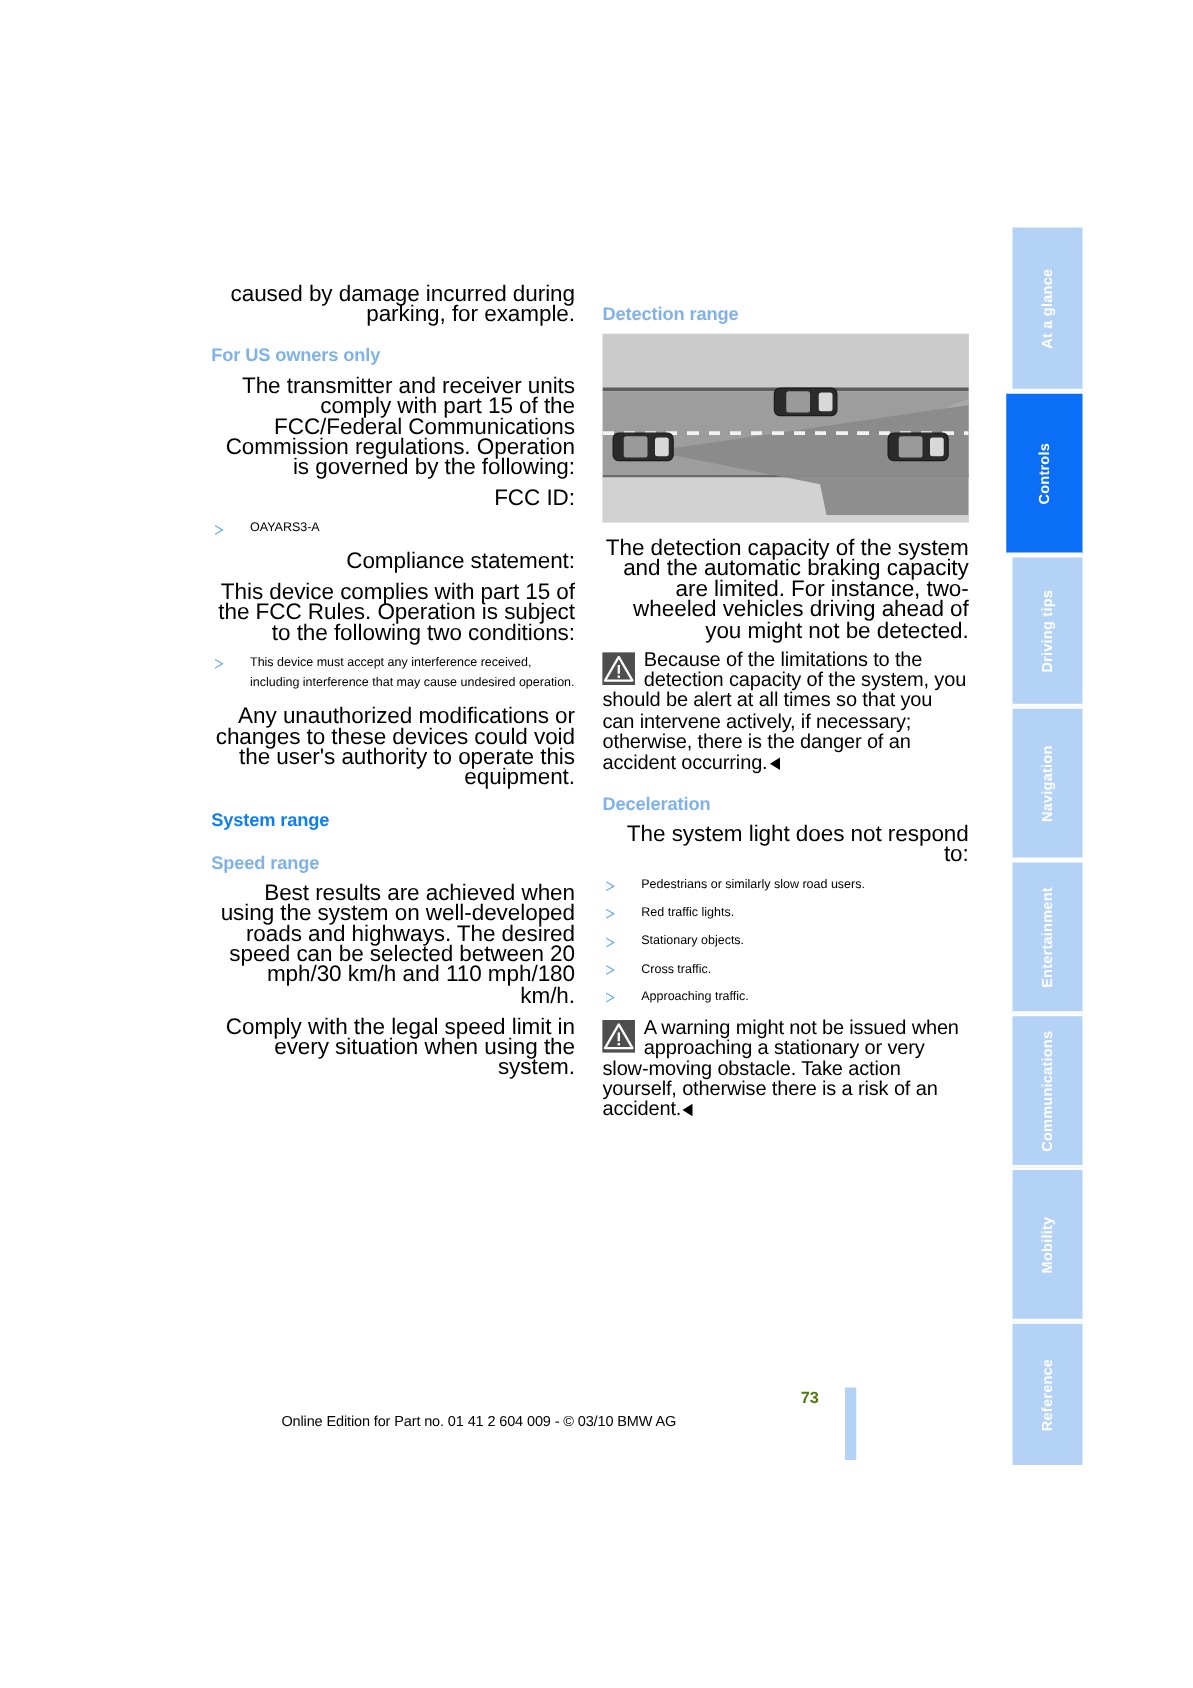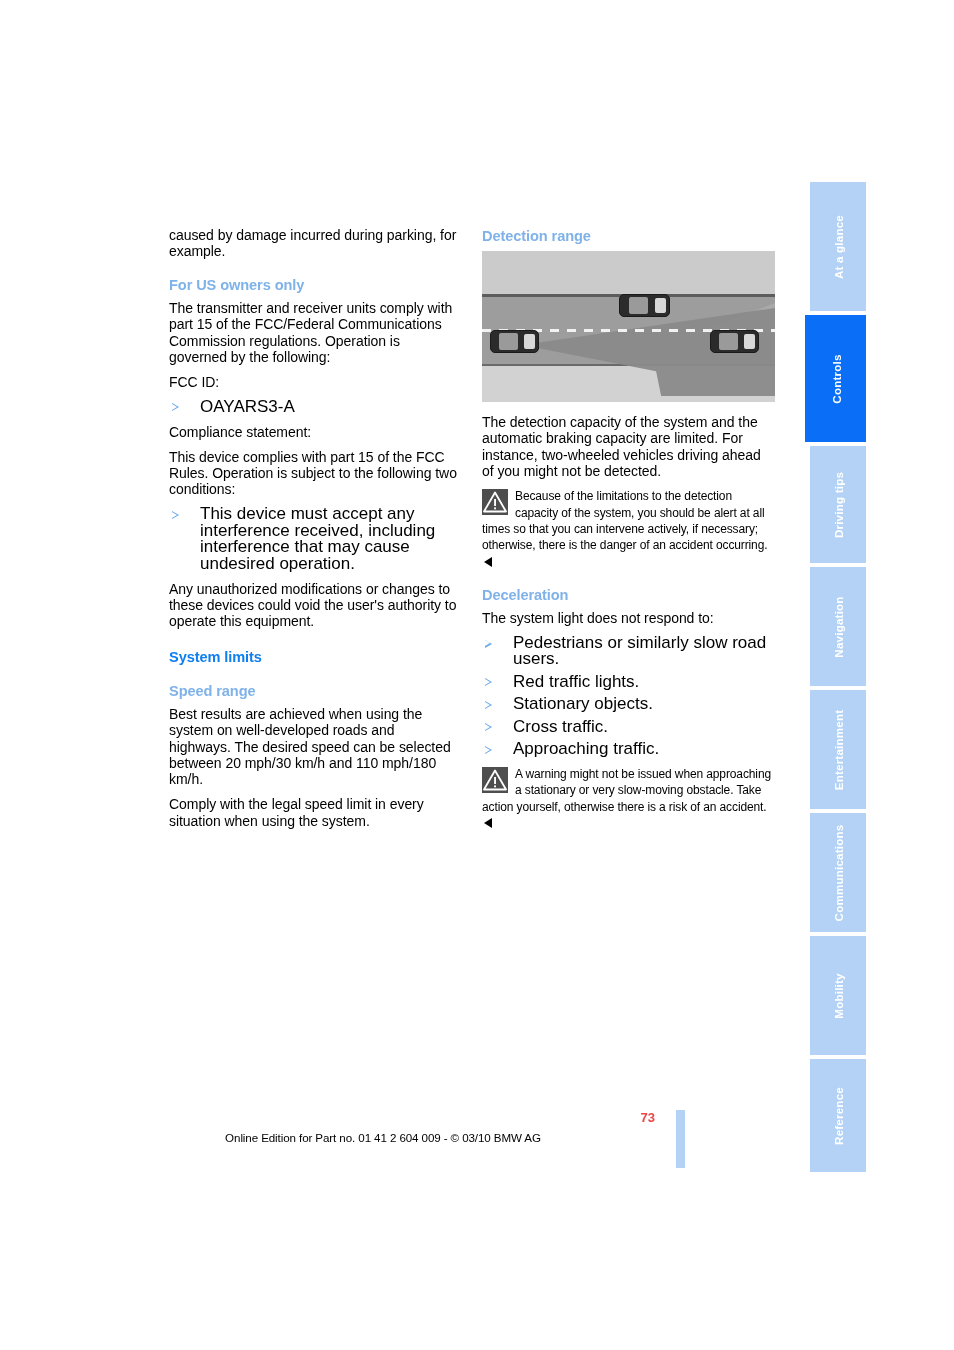--- a/index.html
+++ b/index.html
@@ -29,54 +29,55 @@
     top: 227px;
     width: 291px;
     font-size: 13.2px;
     line-height: 16.4px;
   }
   .col-left  { left: 169px; }
   .col-right { left: 482px; width: 293px; }
 
   p.body {
     margin: 0 0 8.5px 0;
-    font-size: 14px;
+    font-size: 18px;
     line-height: 16.4px;
     letter-spacing: -0.05px;
+    text-align: right;
   }
 
   h2.heading-strong {
     margin: 18px 0 7px 0;
     font-size: 14.6px;
     line-height: 18px;
     font-weight: bold;
     color: #0f7ef0;
     letter-spacing: -0.1px;
   }
   h3.heading-light {
     margin: 16px 0 6px 0;
     font-size: 14.6px;
     line-height: 18px;
     font-weight: bold;
     color: #7fb2e8;
     letter-spacing: -0.1px;
   }
-  h3.heading-light.first { margin-top: 0; }
+  h3.heading-light.first { margin-top: 16px; }
 
   
   ul.bullets {
     margin: 0 0 8.5px 0;
     padding: 0;
     list-style: none;
   }
   ul.bullets li {
     position: relative;
     padding-left: 31px;
     margin-bottom: 6px;
-    font-size: 17px;
+    font-size: 10px;
     line-height: 16.4px;
   }
   ul.bullets li:last-child { margin-bottom: 0; }
   .bullet-tri {
     position: absolute;
     left: 3px;
     top: 4.5px;
     width: 0;
     height: 0;
     border-top: 4.6px solid transparent;
@@ -92,21 +93,21 @@
     height: 0;
     border-top: 3.1px solid transparent;
     border-bottom: 3.1px solid transparent;
     border-left: 5.1px solid #ffffff;
   }
 
   
   .warning {
     position: relative;
     margin: 0 0 8.5px 0;
-    font-size: 12px;
+    font-size: 16px;
     line-height: 16.4px;
   }
   .warn-icon {
     float: left;
     width: 26px;
     height: 26px;
     margin: 1px 7px 0 0;
     background: #4e4e4e;
     position: relative;
     shape-outside: margin-box;
@@ -264,21 +265,21 @@
 
   
   .page-number {
     position: absolute;
     left: 600px;
     top: 1110px;
     width: 55px;
     text-align: right;
     font-size: 13px;
     font-weight: bold;
-    color: #ef4444;
+    color: #4d7c0f;
   }
   .page-marker {
     position: absolute;
     left: 676px;
     top: 1110px;
     width: 9px;
     height: 58px;
     background: #b3d2f5;
   }
   .footer-note {
@@ -322,21 +323,21 @@
 
     <ul class="bullets">
       <li>
         <span class="bullet-tri"></span>
         <span>This device must accept any interference received, including interference that may cause undesired operation.</span>
       </li>
     </ul>
 
     <p class="body">Any unauthorized modifications or changes to these devices could void the user's authority to operate this equipment.</p>
 
-    <h2 class="heading-strong">System limits</h2>
+    <h2 class="heading-strong">System range</h2>
 
     <h3 class="heading-light">Speed range</h3>
 
     <p class="body">Best results are achieved when using the system on well-developed roads and highways. The desired speed can be selected between 20 mph/30 km/h and 110 mph/180 km/h.</p>
     <p class="body">Comply with the legal speed limit in every situation when using the system.</p>
   </div>
 
   <div class="col col-right">
 
     <h3 class="heading-light first">Detection range</h3>

